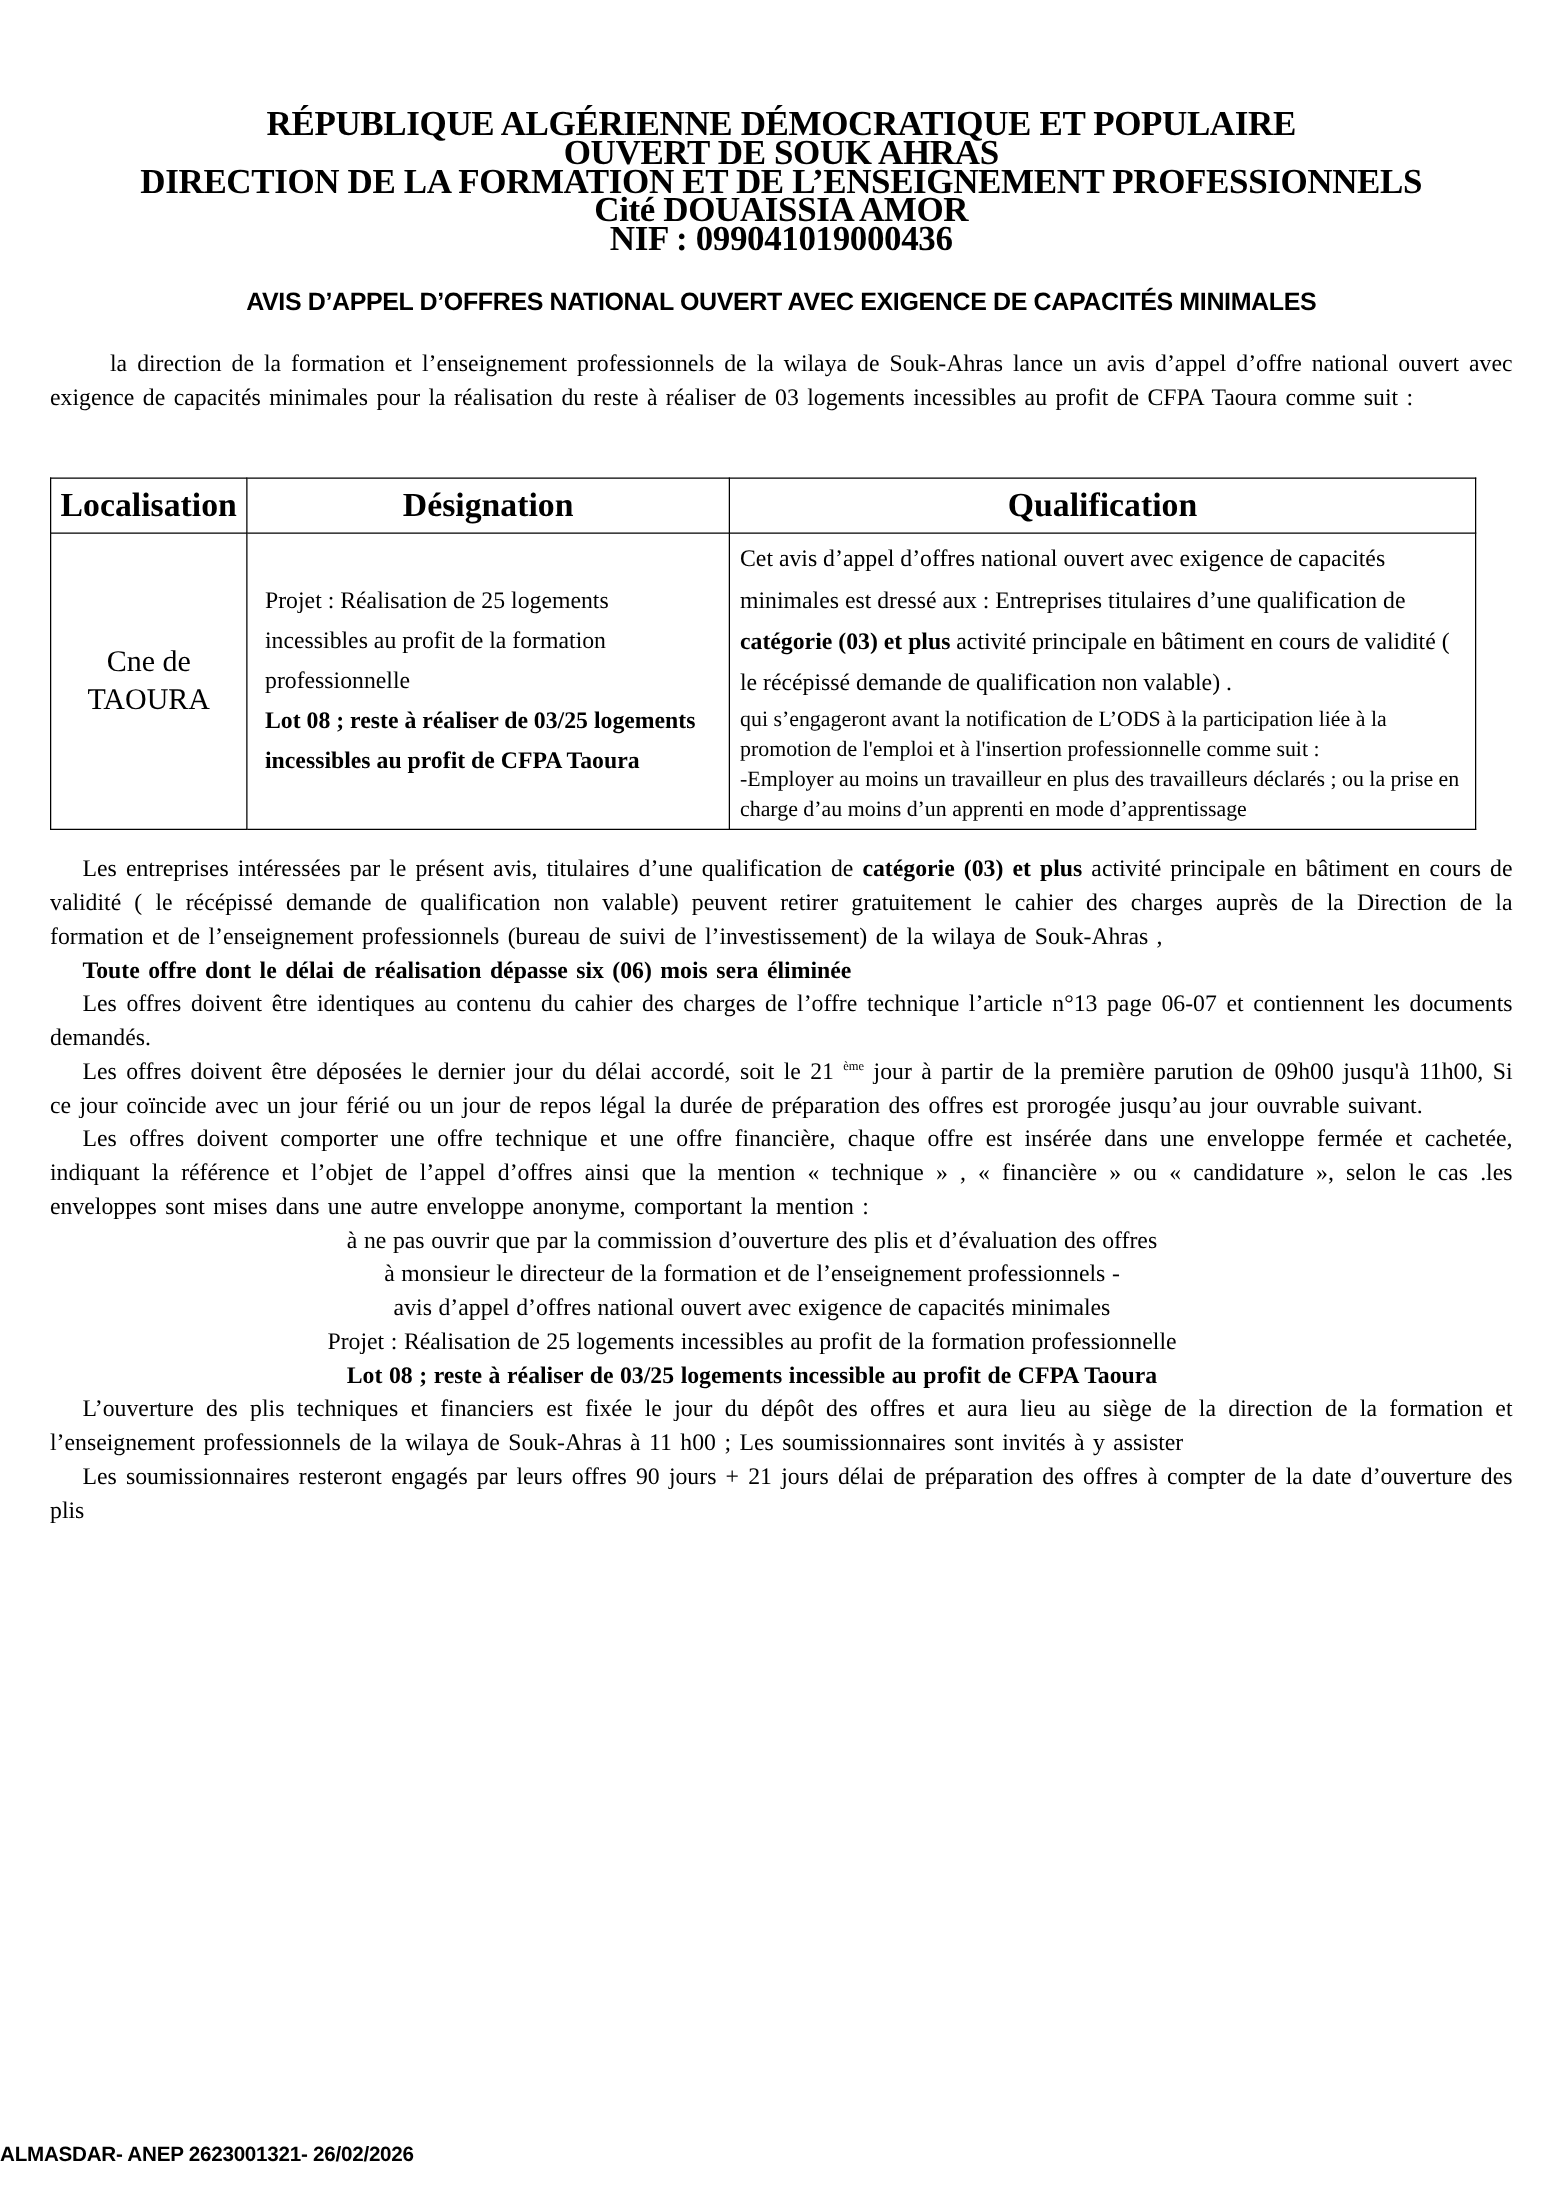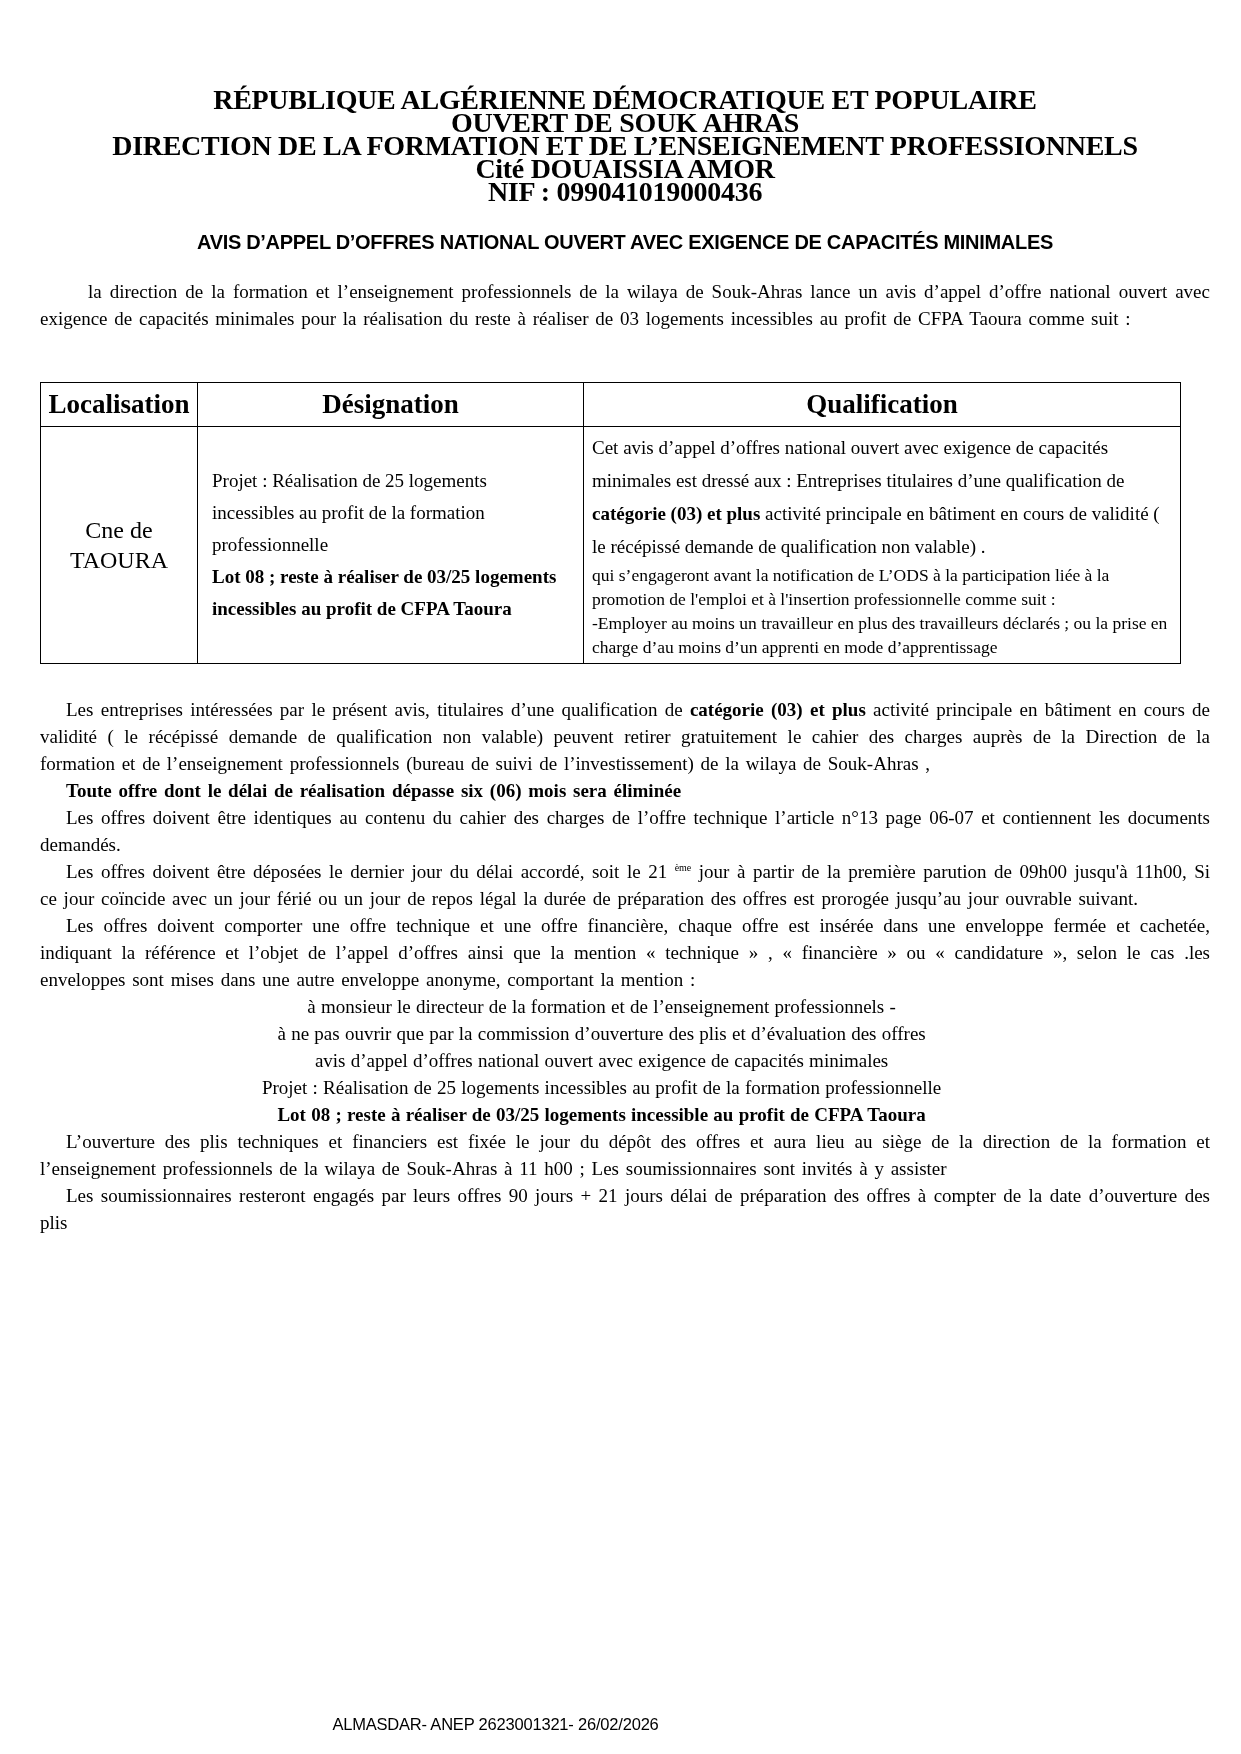--- a/index.html
+++ b/index.html
@@ -58,37 +58,38 @@
   .cell-desig {
     font-size: 19px;
     line-height: 32px;
     padding: 10px 14px;
     vertical-align: middle;
   }
   .desig-bold { font-weight: bold; }
   .cell-qual { vertical-align: top; padding: 4px 9px 4px 8px; }
   .qual-p1 { font-size: 19px;   line-height: 33px; }
   .qual-p2 { font-size: 17.5px; line-height: 24px; }
-  .body-text { margin-top: 32px; }
+  .body-text { margin-top: 18px; }
   .para { font-size: 19px; line-height: 27px; word-spacing: 2px; }
   .justify { text-align: justify; }
   .indent { text-indent: 26px; }
   .center { text-align: center; width: 96%; word-spacing: 0.5px; }
   .bold { font-weight: bold; }
   .para sup { font-size: 10px; line-height: 0; }
   .footer {
     position: absolute;
     bottom: 20px;
     left: 0;
     width: 100%;
     padding-right: 250px;
-    text-align: center;
+    text-align: left;
     font-family: "Liberation Sans", sans-serif;
     font-size: 16.5px;
     letter-spacing: -0.2px;
+    font-weight: bold;
   }
 </style>
 </head>
 <body>
 
 <div class="page">
 
   <div class="org-header">
     <div>RÉPUBLIQUE ALGÉRIENNE DÉMOCRATIQUE ET POPULAIRE</div>
     <div>OUVERT DE SOUK AHRAS</div>
@@ -132,22 +133,22 @@
       </tr>
     </tbody>
   </table>
 
   <div class="body-text">
     <p class="para indent justify"><span>Les entreprises intéressées par le présent avis, titulaires d’une qualification de </span><b>catégorie (03) et plus</b><span> activité principale en bâtiment  en cours de validité  ( le récépissé  demande de qualification non valable)  peuvent retirer gratuitement  le cahier des charges auprès de la Direction de la formation et de l’enseignement  professionnels  (bureau  de  suivi  de l’investissement)  de la wilaya de   Souk-Ahras ,</span></p>
     <p class="para indent bold">Toute offre dont le délai de réalisation dépasse six (06) mois sera éliminée</p>
     <p class="para indent justify">Les offres doivent être identiques au contenu du cahier des charges de l’offre technique l’article n°13 page  06-07 et contiennent  les documents demandés.</p>
     <p class="para indent justify"><span>Les offres doivent être déposées  le dernier jour du délai accordé, soit le 21 </span><sup>ème</sup><span>  jour à partir de la première  parution de  09h00 jusqu'à 11h00, Si ce jour coïncide avec un jour férié ou un jour de repos légal la durée de préparation des offres est  prorogée jusqu’au jour ouvrable suivant.</span></p>
     <p class="para indent justify">Les offres doivent comporter une offre technique et une offre financière, chaque offre est insérée dans une enveloppe fermée et cachetée, indiquant la référence et l’objet de l’appel d’offres ainsi que la mention « technique » , « financière » ou « candidature », selon le cas .les  enveloppes sont mises dans une autre enveloppe anonyme, comportant la mention :</p>
+    <p class="para center">à ne pas ouvrir que par la commission d’ouverture des plis et d’évaluation des offres</p>
     <p class="para center">à monsieur le directeur de la formation et de l’enseignement professionnels -</p>
-    <p class="para center">à ne pas ouvrir que par la commission d’ouverture des plis et d’évaluation des offres</p>
     <p class="para center">avis d’appel d’offres national ouvert avec exigence de capacités minimales</p>
     <p class="para center">Projet : Réalisation de 25 logements incessibles au profit de la formation professionnelle</p>
     <p class="para center bold">Lot 08  ; reste à réaliser  de 03/25 logements incessible au profit de CFPA Taoura</p>
     <p class="para indent justify">L’ouverture des  plis techniques et financiers est fixée le jour du dépôt  des offres et aura lieu au siège de la direction de la formation et l’enseignement  professionnels  de la wilaya de Souk-Ahras à 11 h00 ; Les soumissionnaires sont invités à y assister</p>
     <p class="para indent justify">Les soumissionnaires resteront engagés par leurs offres 90 jours + 21 jours délai de préparation des offres à compter de la date d’ouverture des plis</p>
   </div>
 
   <div class="footer">ALMASDAR- ANEP 2623001321- 26/02/2026</div>
 
 </div>

